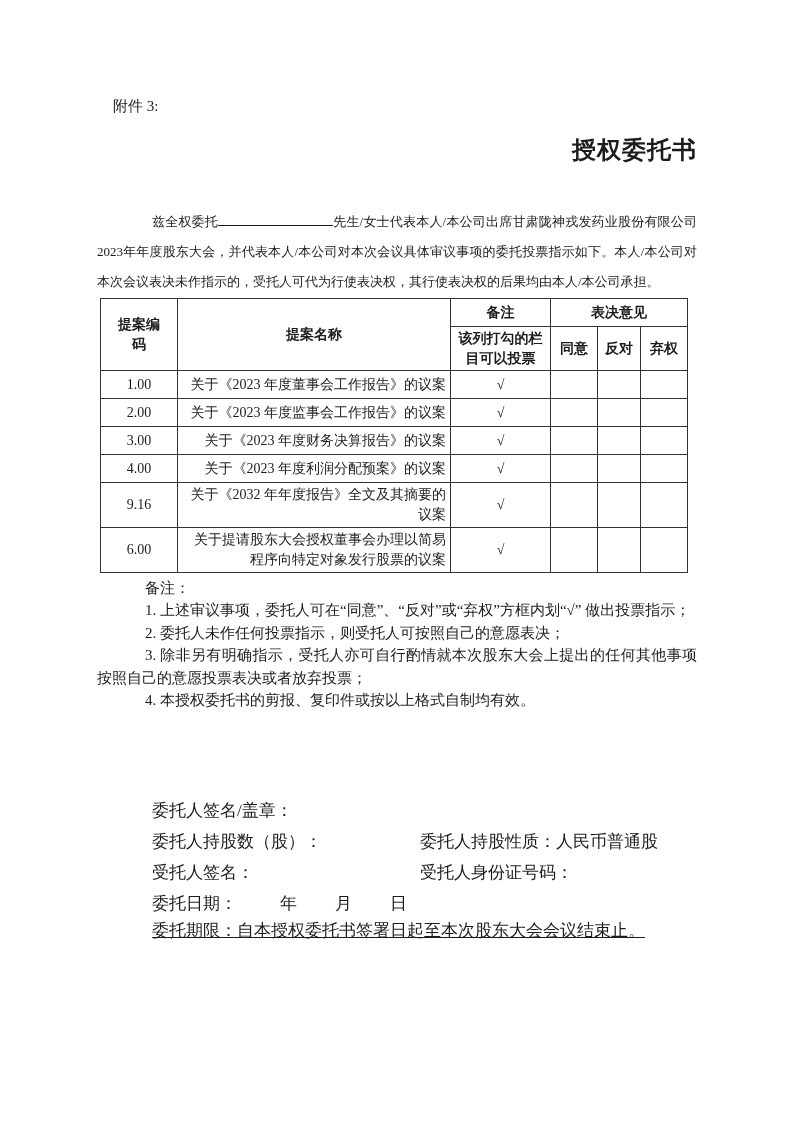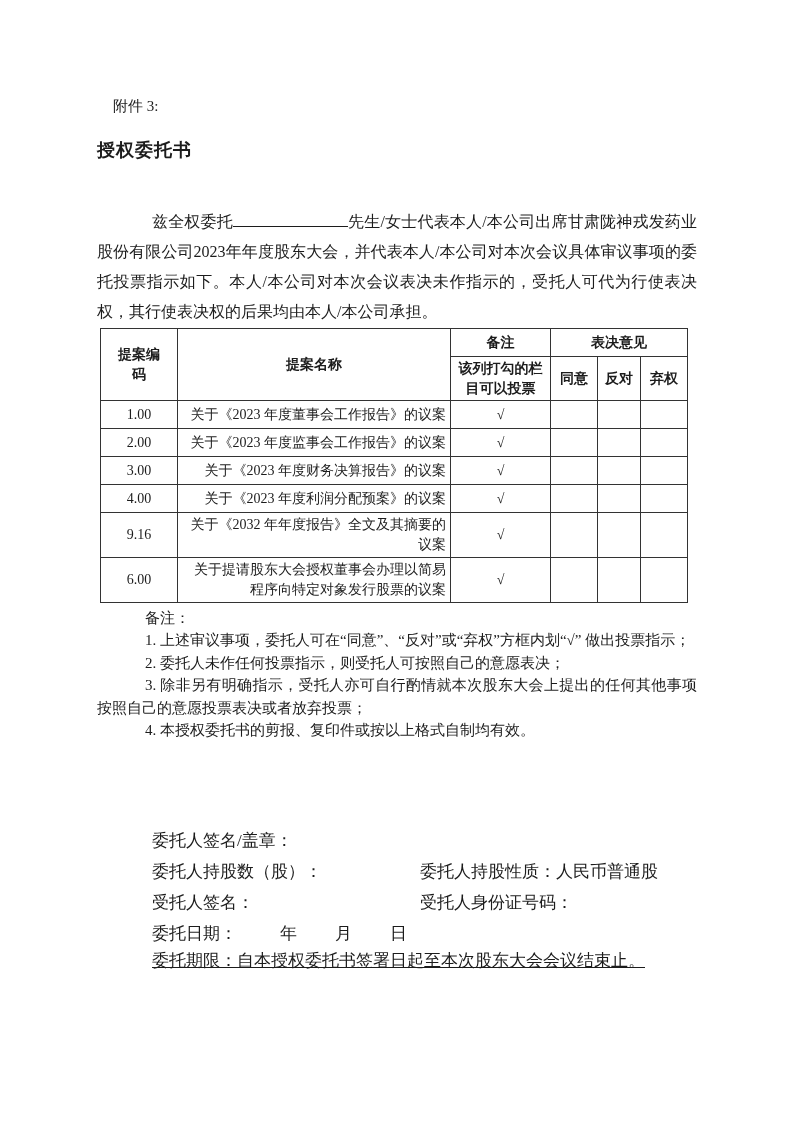--- a/index.html
+++ b/index.html
@@ -16,29 +16,29 @@
     height: 900px;
     padding: 98px 97px 0 97px;
   }
   .attachment-label {
     font-size: 15px;
     line-height: 16px;
     padding-left: 16px;
   }
   .doc-title {
     margin-top: 22px;
-    font-size: 18px;
+    font-size: 24px;
     font-weight: bold;
     letter-spacing: 1px;
-    text-align: left;
+    text-align: right;
     line-height: 28px;
   }
   .intro {
     margin-top: 43px;
-    font-size: 16px;
+    font-size: 13px;
     line-height: 30px;
     text-align: justify;
     text-indent: 55px;
   }
   .blank-line {
     display: inline-block;
     width: 115px;
     height: 15px;
     border-bottom: 1px solid #1c1c1c;
     vertical-align: baseline;

